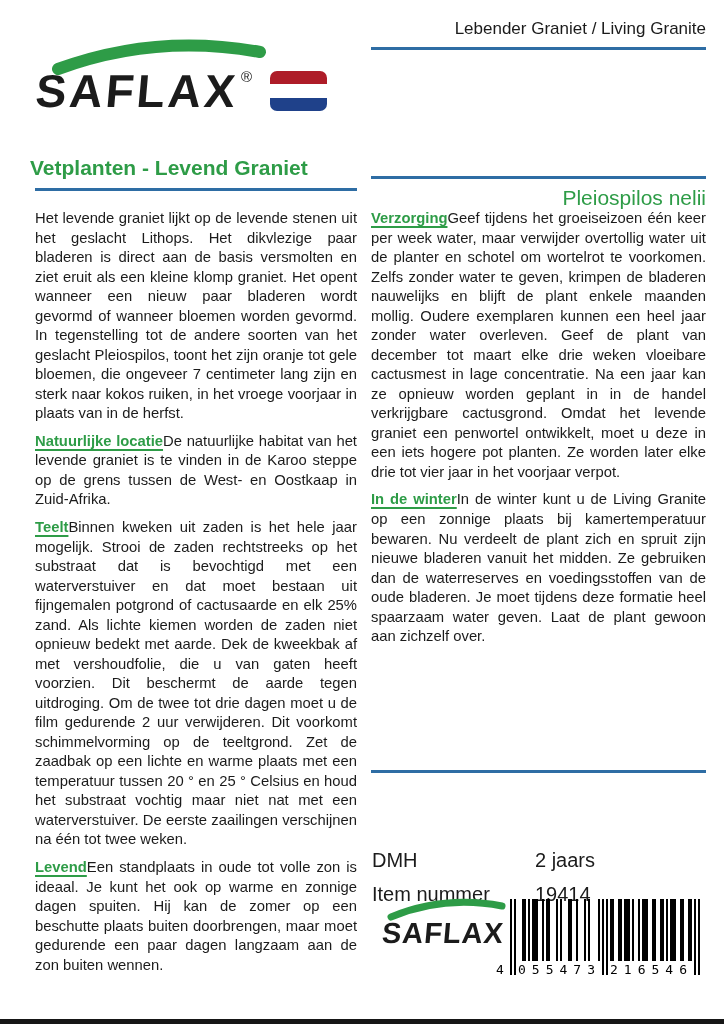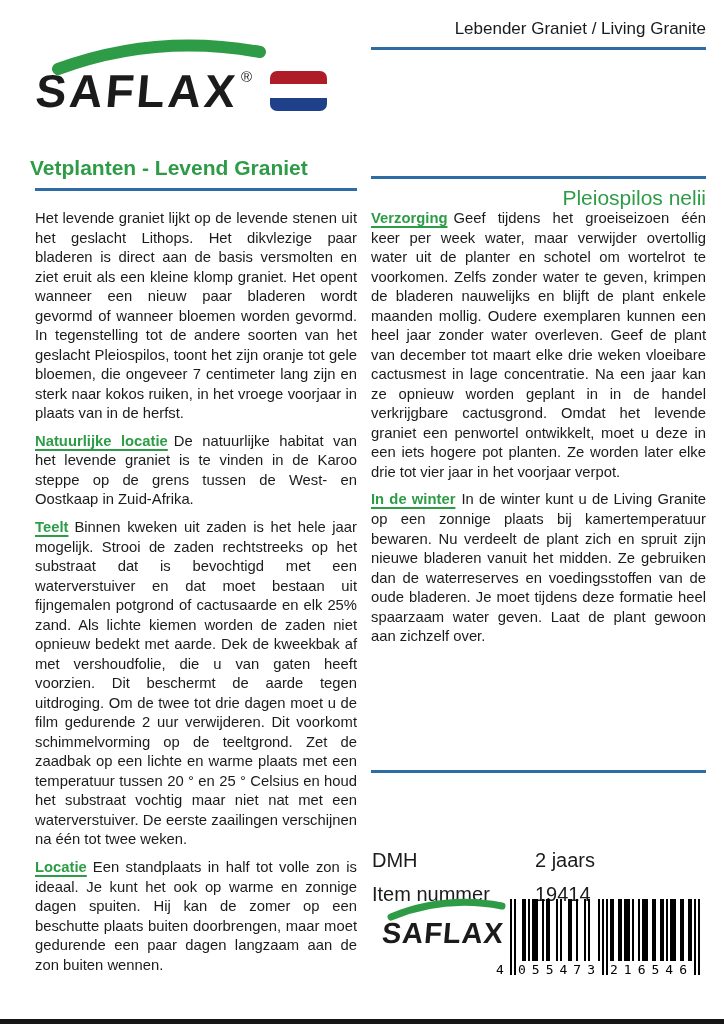--- a/index.html
+++ b/index.html
@@ -29,21 +29,21 @@
   .flag .fb{background:#1f418a}
 
   .left-title{position:absolute;left:30px;top:156px;font-size:21px;font-weight:700;color:#2e9c47}
   .right-title{position:absolute;top:186px;right:18px;font-size:21px;font-weight:400;color:#2e9c47}
 
   .col{position:absolute;top:209px;font-size:14.8px;line-height:1.32;text-align:justify;color:#1b1b1b}
   .col-left{left:35px;width:322px}
   .col-right{left:371px;width:335px}
   .para{margin-bottom:8px}
   .sec-head{color:#2e9c47;font-weight:700;text-decoration:underline;
-            text-decoration-thickness:2px;text-underline-offset:3px;margin-right:6px}
+            text-decoration-thickness:2px;text-underline-offset:3px;margin-right:0}
 
   .meta{position:absolute;left:372px;top:849px;width:335px;font-size:20px}
   .meta-row{display:flex;margin-bottom:11px}
   .meta-label{width:163px}
 
   .footer-logo{position:absolute;left:378px;top:895px;width:134px}
   .brush-small{display:block;margin-left:8px}
   .footer-logo-text{font-size:29px;font-weight:700;letter-spacing:1px;line-height:1;
                     transform:skewX(-5deg);margin:-4px 0 0 4px}
 
@@ -85,21 +85,21 @@
   <h1 class="left-title">Vetplanten - Levend Graniet</h1>
   <div class="rule left-title-rule"></div>
 
   <div class="rule right-top-rule"></div>
   <h2 class="right-title">Pleiospilos nelii</h2>
 
   <div class="col col-left">
     <p class="para">Het levende graniet lijkt op de levende stenen uit het geslacht Lithops. Het dikvlezige paar bladeren is direct aan de basis versmolten en ziet eruit als een kleine klomp graniet. Het opent wanneer een nieuw paar bladeren wordt gevormd of wanneer bloemen worden gevormd. In tegenstelling tot de andere soorten van het geslacht Pleiospilos, toont het zijn oranje tot gele bloemen, die ongeveer 7 centimeter lang zijn en sterk naar kokos ruiken, in het vroege voorjaar in plaats van in de herfst.</p>
     <p class="para"><span class="sec-head">Natuurlijke locatie</span><span>De natuurlijke habitat van het levende graniet is te vinden in de Karoo steppe op de grens tussen de West- en Oostkaap in Zuid-Afrika.</span></p>
     <p class="para"><span class="sec-head">Teelt</span><span>Binnen kweken uit zaden is het hele jaar mogelijk. Strooi de zaden rechtstreeks op het substraat dat is bevochtigd met een waterverstuiver en dat moet bestaan uit fijngemalen potgrond of cactusaarde en elk 25% zand. Als lichte kiemen worden de zaden niet opnieuw bedekt met aarde. Dek de kweekbak af met vershoudfolie, die u van gaten heeft voorzien. Dit beschermt de aarde tegen uitdroging. Om de twee tot drie dagen moet u de film gedurende 2 uur verwijderen. Dit voorkomt schimmelvorming op de teeltgrond. Zet de zaadbak op een lichte en warme plaats met een temperatuur tussen 20 ° en 25 ° Celsius en houd het substraat vochtig maar niet nat met een waterverstuiver. De eerste zaailingen verschijnen na één tot twee weken.</span></p>
-    <p class="para"><span class="sec-head">Locatie</span><span>Een standplaats in half tot volle zon is ideaal. Je kunt het ook op warme en zonnige dagen spuiten. Hij kan de zomer op een beschutte plaats buiten doorbrengen, maar moet gedurende een paar dagen langzaam aan de zon buiten wennen.</span></p>
+    <p class="para"><span class="sec-head">Levend</span><span>Een standplaats in oude tot volle zon is ideaal. Je kunt het ook op warme en zonnige dagen spuiten. Hij kan de zomer op een beschutte plaats buiten doorbrengen, maar moet gedurende een paar dagen langzaam aan de zon buiten wennen.</span></p>
   </div>
 
   <div class="col col-right">
     <p class="para"><span class="sec-head">Verzorging</span><span>Geef tijdens het groeiseizoen één keer per week water, maar verwijder overtollig water uit de planter en schotel om wortelrot te voorkomen. Zelfs zonder water te geven, krimpen de bladeren nauwelijks en blijft de plant enkele maanden mollig. Oudere exemplaren kunnen een heel jaar zonder water overleven. Geef de plant van december tot maart elke drie weken vloeibare cactusmest in lage concentratie. Na een jaar kan ze opnieuw worden geplant in in de handel verkrijgbare cactusgrond. Omdat het levende graniet een penwortel ontwikkelt, moet u deze in een iets hogere pot planten. Ze worden later elke drie tot vier jaar in het voorjaar verpot.</span></p>
     <p class="para"><span class="sec-head">In de winter</span><span>In de winter kunt u de Living Granite op een zonnige plaats bij kamertemperatuur bewaren. Nu verdeelt de plant zich en spruit zijn nieuwe bladeren vanuit het midden. Ze gebruiken dan de waterreserves en voedingsstoffen van de oude bladeren. Je moet tijdens deze formatie heel spaarzaam water geven. Laat de plant gewoon aan zichzelf over.</span></p>
   </div>
 
   <div class="rule right-bottom-rule"></div>
 
   <div class="meta">

